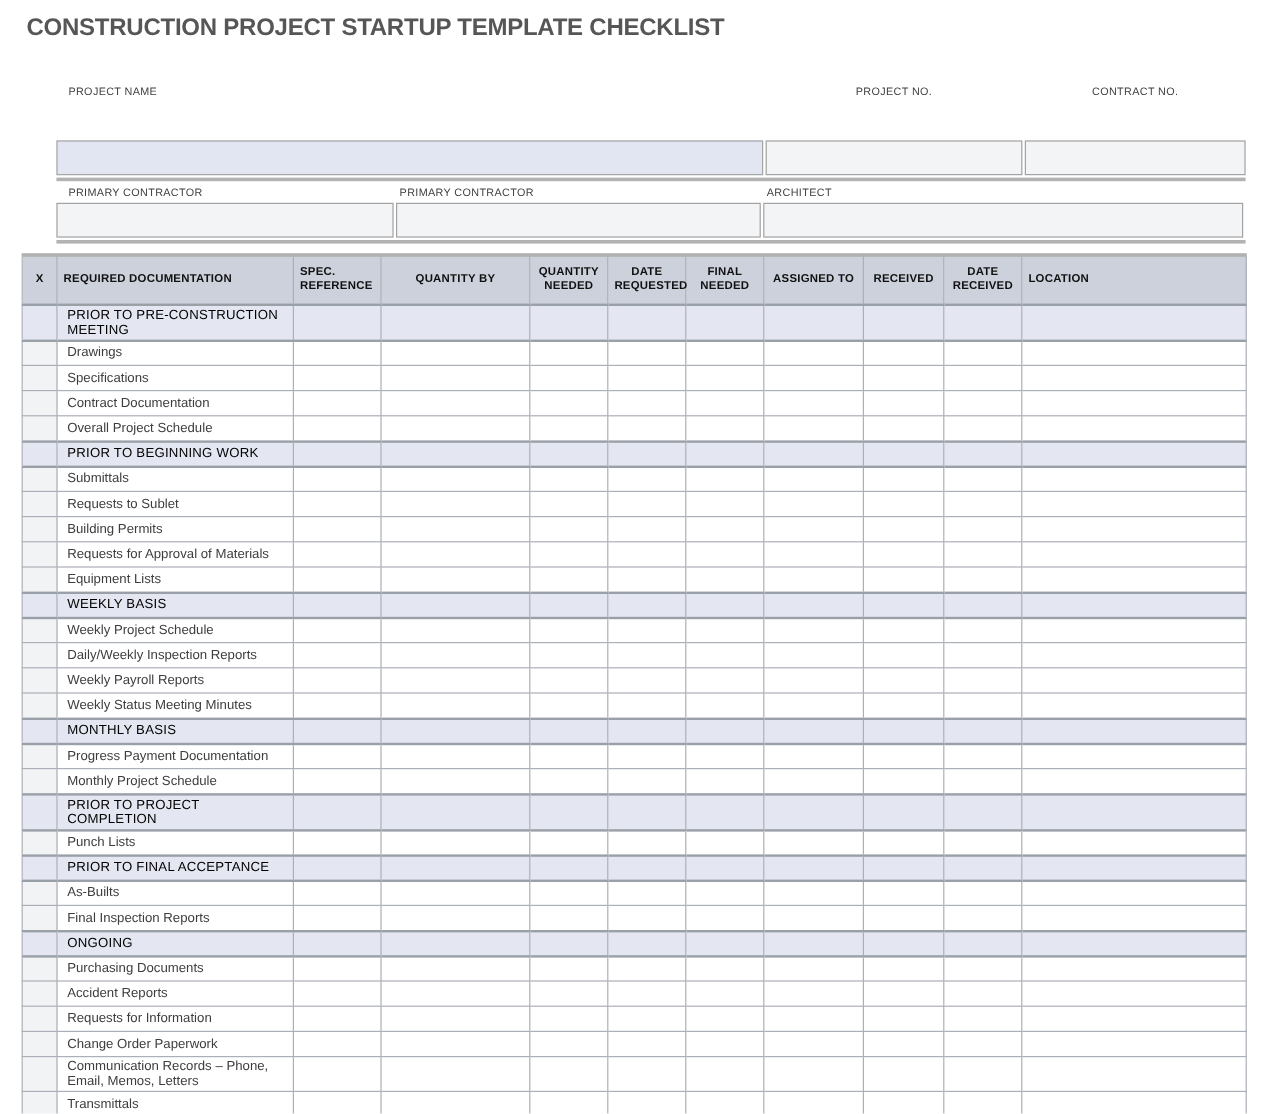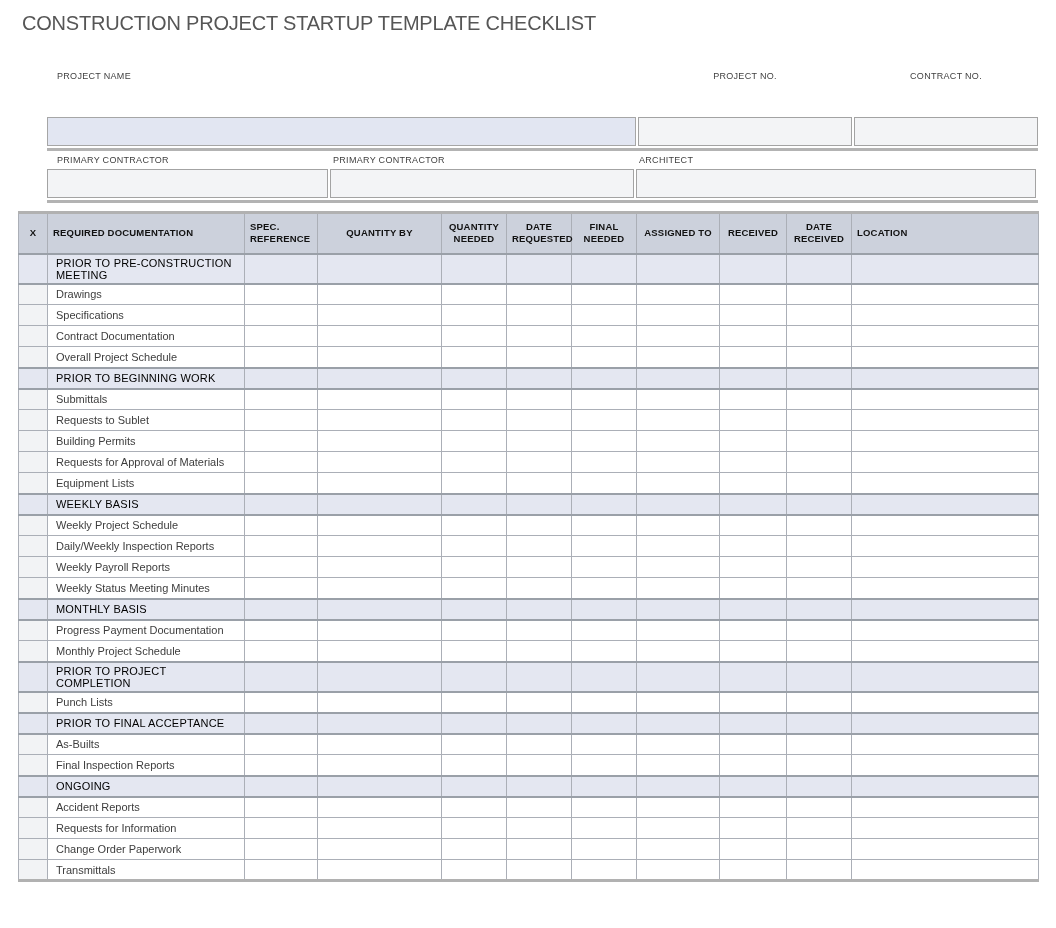--- a/index.html
+++ b/index.html
@@ -9,21 +9,21 @@
     background: #ffffff;
     font-family: "Liberation Sans", "DejaVu Sans", sans-serif;
     overflow: hidden;
   }
   .page { position: relative; padding: 10px 18px 0 18px; }
 
   
   .title {
     margin: 2px 0 8px 4px;
     font-size: 20px;
-    font-weight: normal;
+    font-weight: bold;
     letter-spacing: -0.2px;
     color: #565656;
   }
 
   
   .form { margin-left: 29px; width: 991px; }
   .label-row { display: grid; column-gap: 2px; }
   .input-row { display: grid; column-gap: 2px; }
   .row1 { grid-template-columns: 589px 214px 184px; margin-top: 32px; }
   .row2 { grid-template-columns: 281px 304px 400px; }
@@ -473,20 +473,33 @@
           <td></td>
           <td></td>
           <td></td>
           <td></td>
           <td></td>
           <td></td>
           <td></td>
         </tr>
         <tr class="item">
           <td class="xcell"></td>
+          <td class="label-cell">Purchasing Documents</td>
+          <td></td>
+          <td></td>
+          <td></td>
+          <td></td>
+          <td></td>
+          <td></td>
+          <td></td>
+          <td></td>
+          <td></td>
+        </tr>
+        <tr class="item">
+          <td class="xcell"></td>
           <td class="label-cell">Accident Reports</td>
           <td></td>
           <td></td>
           <td></td>
           <td></td>
           <td></td>
           <td></td>
           <td></td>
           <td></td>
           <td></td>
@@ -500,20 +513,33 @@
           <td></td>
           <td></td>
           <td></td>
           <td></td>
           <td></td>
           <td></td>
         </tr>
         <tr class="item">
           <td class="xcell"></td>
           <td class="label-cell">Change Order Paperwork</td>
+          <td></td>
+          <td></td>
+          <td></td>
+          <td></td>
+          <td></td>
+          <td></td>
+          <td></td>
+          <td></td>
+          <td></td>
+        </tr>
+        <tr class="item">
+          <td class="xcell"></td>
+          <td class="label-cell">Communication Records – Phone, Email, Memos, Letters</td>
           <td></td>
           <td></td>
           <td></td>
           <td></td>
           <td></td>
           <td></td>
           <td></td>
           <td></td>
           <td></td>
         </tr>

